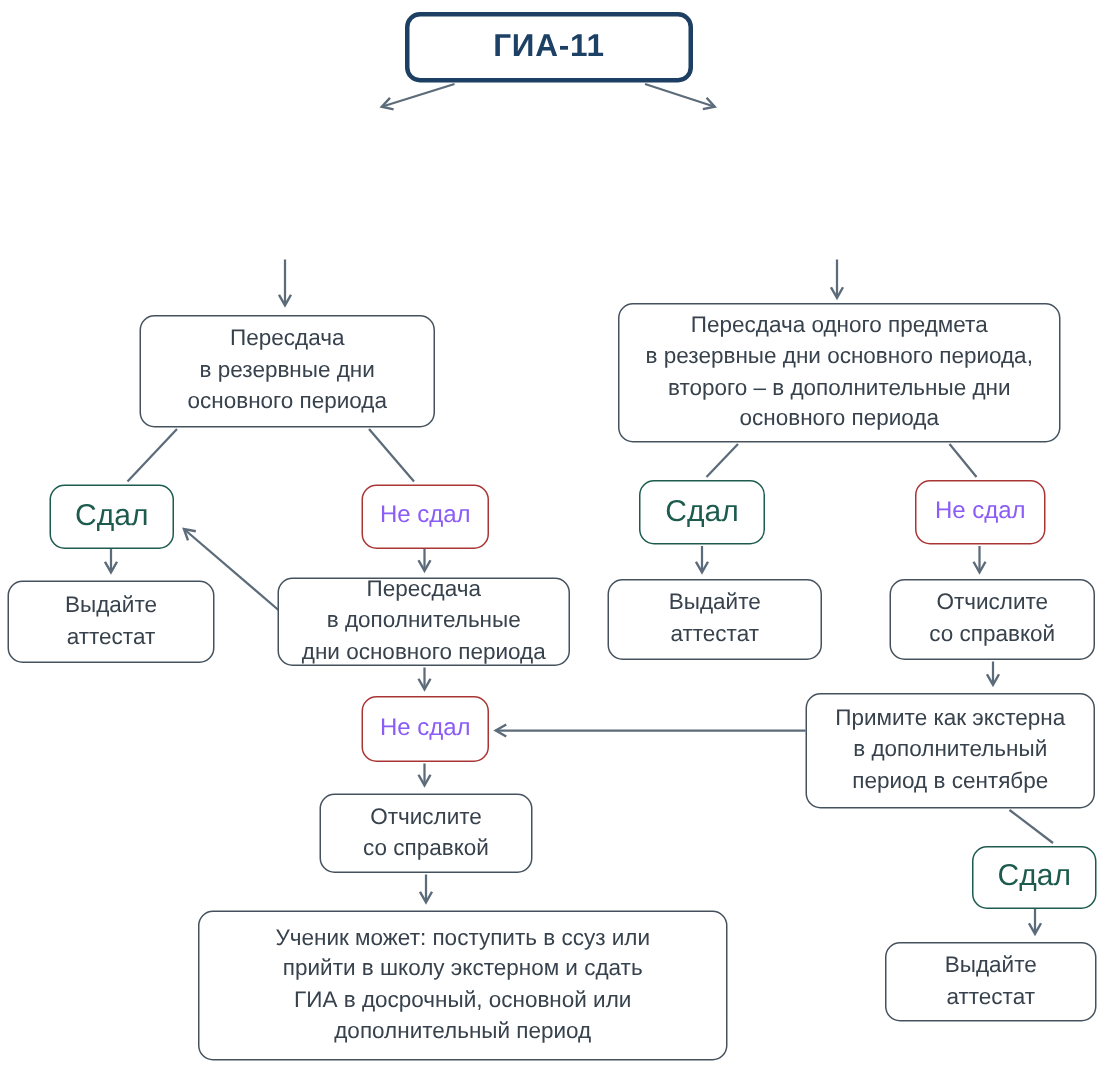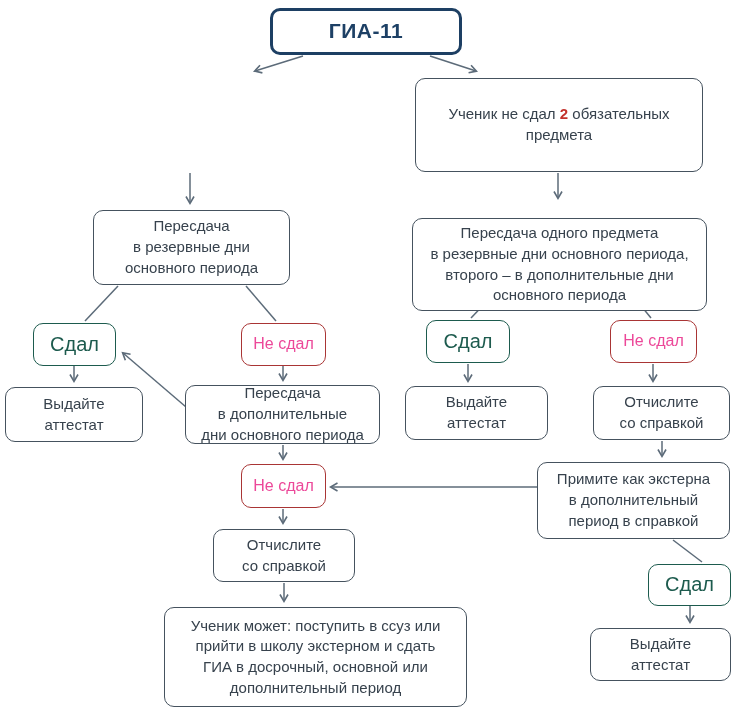--- a/index.html
+++ b/index.html
@@ -10,21 +10,21 @@
   .lines{position:absolute;left:0;top:0;width:734px;height:715px;z-index:0;}
   .node{
     position:absolute;box-sizing:border-box;z-index:1;background:#ffffff;
     border:1.4px solid #45525e;border-radius:10px;
     display:flex;align-items:center;justify-content:center;
     text-align:center;color:#37424d;font-size:15px;line-height:1.38;
     padding:4px 7px;
   }
   .node .txt{white-space:pre-line;}
   .node.green{border-color:#1d5b4e;color:#1d5b4e;font-size:20px;}
-  .node.red{border-color:#a93535;color:#ec4899;font-size:16px;}
+  .node.red{border-color:#a93535;color:#8b5cf6;font-size:16px;}
   .node.navy{border:3px solid #1d3f63;color:#1d4065;font-weight:700;font-size:21px;letter-spacing:.5px;}
   .hl{color:#c3322c;font-weight:700;}
   line.cn{stroke:#5c6b79;stroke-width:1.5;}
 </style>
 </head>
 <body>
 
 <div class="canvas">
 
   <svg class="lines" viewBox="0 0 734 715">
@@ -53,32 +53,28 @@
     <line class="cn" x1="537" y1="487" x2="331" y2="487" marker-end="url(#arr)"></line>
     <line class="cn" x1="673" y1="540" x2="702" y2="562"></line>
     <line class="cn" x1="690" y1="606" x2="690" y2="622" marker-end="url(#arr)"></line>
   </svg>
 
   <div class="node navy" style="left:270px;top:8px;width:192px;height:47px;">
     <div class="txt">ГИА-11</div>
   </div>
 
 
-  <div class="node" style="left:415px;top:78px;width:288px;height:94px;">
-    <div class="txt"><span>Ученик не сдал </span><span class="hl">2</span><span> обязательных
-предмета</span></div>
-  </div>
 
   <div class="node" style="left:93px;top:210px;width:197px;height:75px;">
     <div class="txt">Пересдача
 в резервные дни
 основного периода</div>
   </div>
 
-  <div class="node" style="left:412px;top:202px;width:295px;height:93px;margin-top:16px;">
+  <div class="node" style="left:412px;top:202px;width:295px;height:93px;">
     <div class="txt">Пересдача одного предмета
 в резервные дни основного периода,
 второго – в дополнительные дни
 основного периода</div>
   </div>
 
   <div class="node green" style="left:33px;top:323px;width:83px;height:43px;">
     <div class="txt">Сдал</div>
   </div>
 
@@ -99,21 +95,21 @@
 
   <div class="node red" style="left:241px;top:464px;width:85px;height:44px;">
     <div class="txt">Не сдал</div>
   </div>
 
   <div class="node" style="left:213px;top:529px;width:142px;height:53px;">
     <div class="txt">Отчислите
 со справкой</div>
   </div>
 
-  <div class="node" style="left:132px;top:607px;width:303px;height:100px;margin-left:32px;">
+  <div class="node" style="left:132px;top:607px;width:353px;height:100px;">
     <div class="txt">Ученик может: поступить в ссуз или
 прийти в школу экстерном и сдать
 ГИА в досрочный, основной или
 дополнительный период</div>
   </div>
 
   <div class="node green" style="left:426px;top:320px;width:84px;height:43px;">
     <div class="txt">Сдал</div>
   </div>
 
@@ -127,21 +123,21 @@
   </div>
 
   <div class="node" style="left:593px;top:386px;width:137px;height:54px;">
     <div class="txt">Отчислите
 со справкой</div>
   </div>
 
   <div class="node" style="left:537px;top:462px;width:193px;height:77px;">
     <div class="txt">Примите как экстерна
 в дополнительный
-период в справкой</div>
+период в сентябре</div>
   </div>
 
   <div class="node green" style="left:648px;top:564px;width:83px;height:42px;">
     <div class="txt">Сдал</div>
   </div>
 
   <div class="node" style="left:590px;top:628px;width:141px;height:53px;">
     <div class="txt">Выдайте
 аттестат</div>
   </div>

